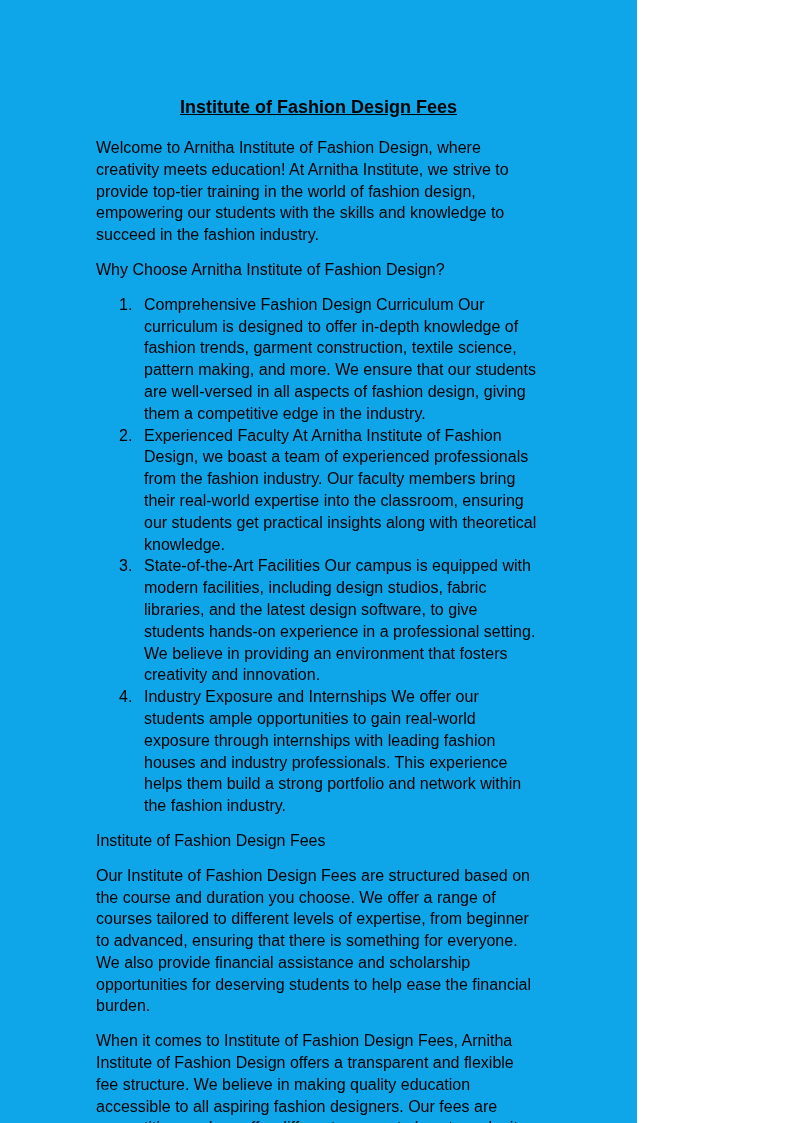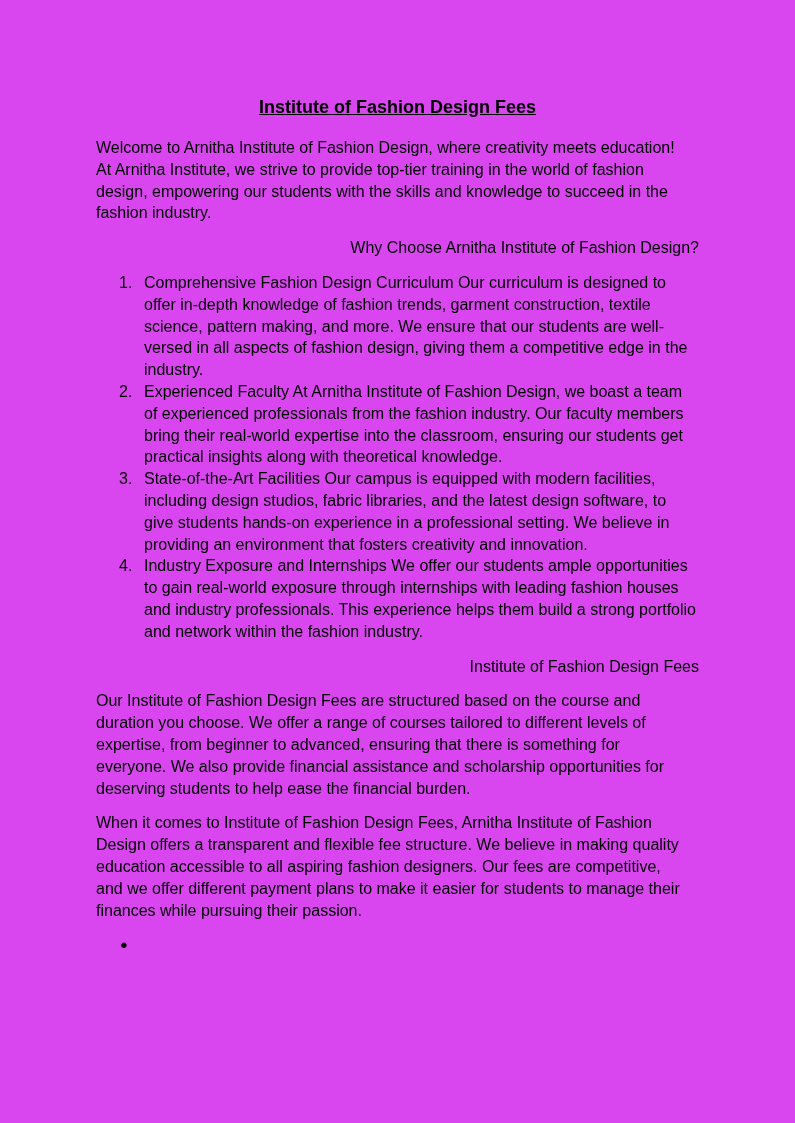--- a/index.html
+++ b/index.html
@@ -2,24 +2,24 @@
 <html><head>
   <meta charset="utf-8">
   <style>
     html, body {
       margin: 0;
       padding: 0;
       background: #ffffff;
     }
     .page {
       position: relative;
-      width: 795px;
+      width: 637px;
       height: 1123px;
       box-sizing: border-box;
-      background: #d946ef;
+      background: #0ea5e9;
       padding: 96px 96px 0 96px;
       font-family: "Liberation Sans", sans-serif;
       font-size: 16px;
       line-height: 21.8px;
       color: #000000;
       overflow: hidden;
     }
     .doc-title {
       margin: 0 0 19px 0;
       text-align: center;
@@ -29,21 +29,20 @@
     }
     .doc-title .title-text {
       text-decoration: underline;
     }
     .para {
       margin: 0 8px 13px 0;
     }
     .subhead {
       margin: 0 0 13px 0;
       font-weight: 400;
-      text-align: right;
     }
     .num-list, .bullet-list {
       list-style: none;
       margin: 0 0 13px 0;
       padding: 0 0 0 48px;
     }
     .num-list li, .bullet-list li {
       position: relative;
     }
     .marker {

